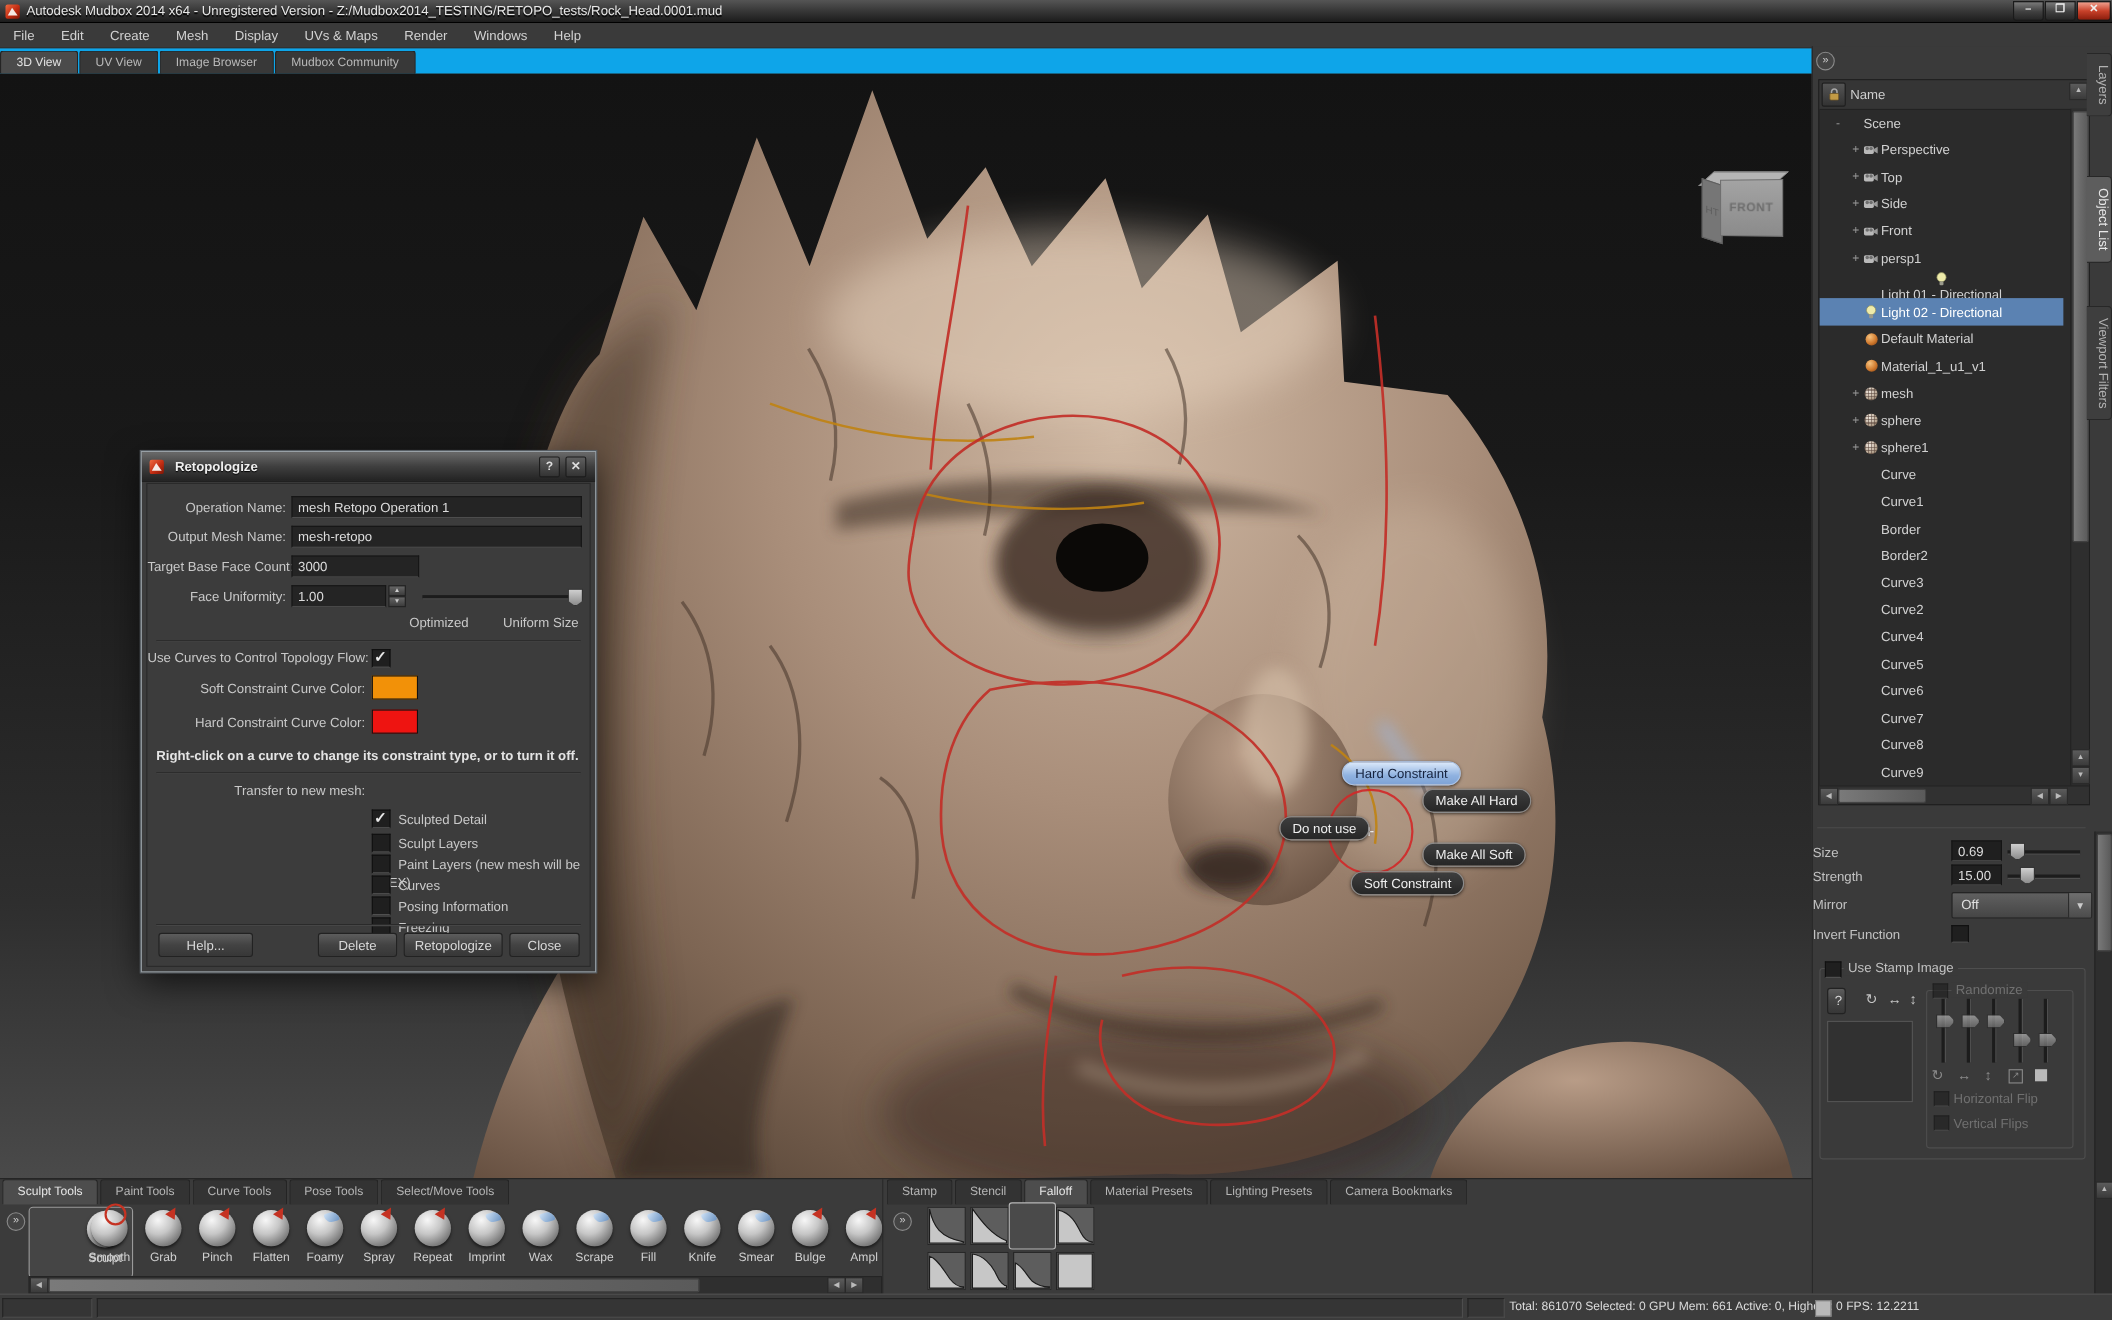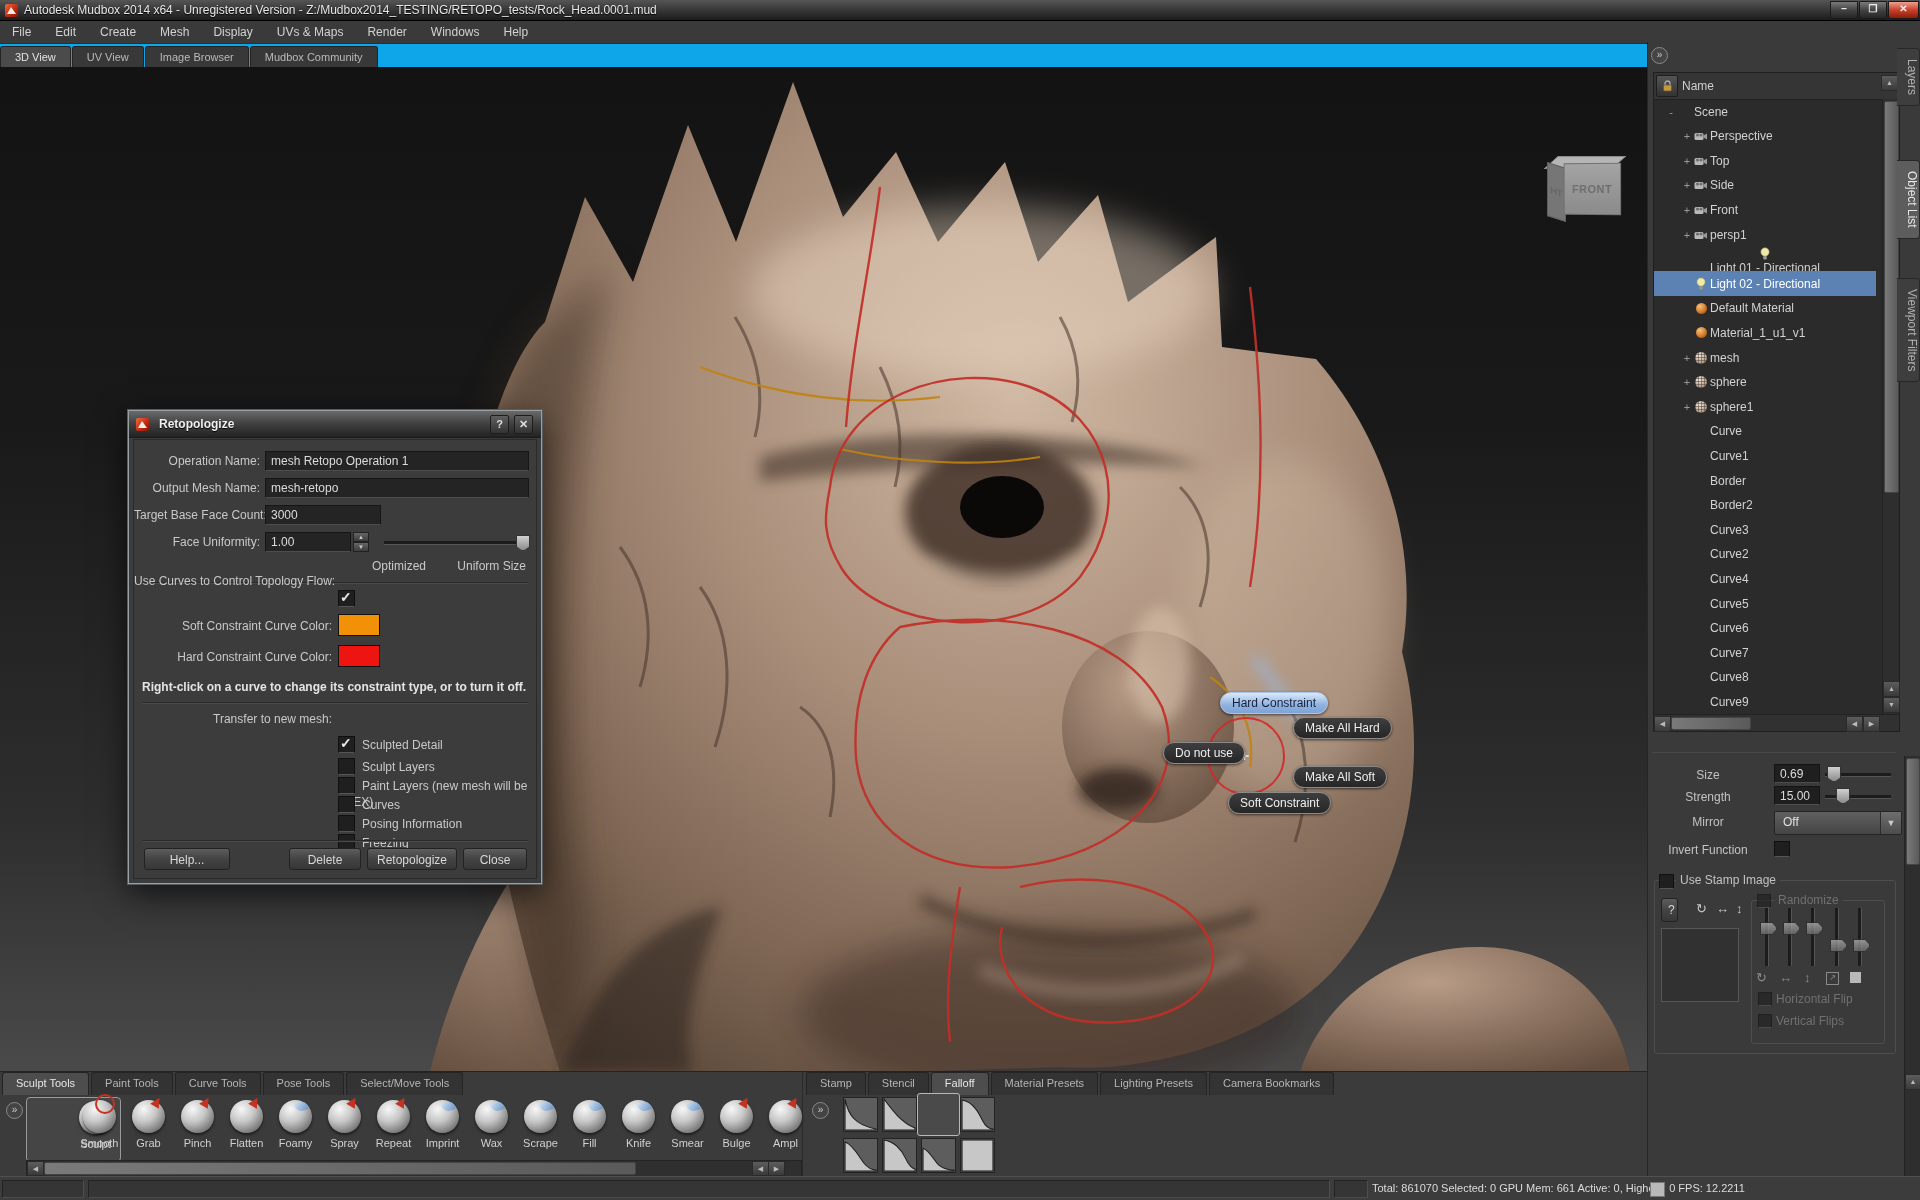--- a/index.html
+++ b/index.html
@@ -104,21 +104,21 @@
     repeating-linear-gradient(0deg,rgba(90,70,60,.55) 0 1px,transparent 1px 3px),
     repeating-linear-gradient(90deg,rgba(90,70,60,.55) 0 1px,transparent 1px 3px),
     radial-gradient(circle at 35% 30%,#f0e8e0,#b9a894 60%,#6e5c4c);}
   .vscroll{position:absolute;background:#2e2e2e;border-left:1px solid #222;}
   .scroll-thumb{position:absolute;background:linear-gradient(90deg,#7a7a7a,#5a5a5a);border:1px solid #444;border-radius:2px;}
   .scroll-btn{position:absolute;width:15px;height:14px;background:linear-gradient(#5c5c5c,#3a3a3a);border:1px solid #2a2a2a;
     color:#bbb;font-size:7px;text-align:center;line-height:13px;}
   #tree-hscroll{position:absolute;left:0;bottom:0;width:245px;height:16px;background:#313131;border-top:1px solid #222;}
 
   
-  .prop-label{position:absolute;color:#c2c2c2;font-size:12px;text-align:center;white-space:nowrap;}
+  .prop-label{position:absolute;color:#c2c2c2;font-size:12px;text-align:left;white-space:nowrap;}
   .prop-val{position:absolute;background:#1f1f1f;border:1px solid #141414;border-bottom-color:#4d4d4d;color:#ddd;
     font-size:12px;padding:1px 5px;width:34px;height:15px;}
   .dropdown{position:absolute;height:22px;background:linear-gradient(#606060,#454545);border:1px solid #242424;
     border-radius:2px;color:#e0e0e0;font-size:12px;line-height:21px;padding-left:8px;}
   .dd-arrow{position:absolute;right:0;top:0;width:20px;height:100%;background:linear-gradient(#6e6e6e,#4c4c4c);
     border-left:1px solid #2c2c2c;text-align:center;color:#ccc;font-size:9px;line-height:22px;}
   .grp{position:absolute;border:1px solid #4e4e4e;border-radius:3px;}
   .grp-label{position:absolute;background:#3a3a3a;padding:0 4px;font-size:12px;color:#c2c2c2;white-space:nowrap;}
   .dim{color:#707070 !important;}
   .vslider-track{position:absolute;width:3px;background:#1c1c1c;border-right:1px solid #555;}
@@ -299,21 +299,21 @@
           <span>▲</span>
           <span>▼</span>
         </span>
       <div class="slider-track" style="left:250px;top:101px;width:142px;"></div>
       <div class="slider-handle" style="left:382px;top:95px;"></div>
       <div class="fl" style="left:238px;top:119px;">Optimized</div>
       <div class="fl r" style="left:300px;top:119px;width:92px;">Uniform Size</div>
 
       <div class="sep" style="top:142px;"></div>
 
-      <div class="fl r" style="left:0;top:134px;width:198px;">Use Curves to Control Topology Flow:</div>
+      <div class="fl r" style="left:0;top:151px;width:198px;">Use Curves to Control Topology Flow:</div>
       <div class="cb checked" style="left:204px;top:150px;"></div>
       <div class="fl r" style="left:0;top:179px;width:198px;">Soft Constraint Curve Color:</div>
       <div class="swatch" style="left: 204px; top: 174px; background: rgb(242, 145, 8);"></div>
       <div class="fl r" style="left:0;top:210px;width:198px;">Hard Constraint Curve Color:</div>
       <div class="swatch" style="left: 204px; top: 205px; background: rgb(238, 20, 17);"></div>
 
       <div class="fl" style="left:8px;top:240px;font-weight:bold;color:#e4e4e4;">Right-click on a curve to change its constraint type, or to turn it off.</div>
       <div class="sep" style="top:262px;"></div>
 
       <div class="fl r" style="left:0;top:272px;width:198px;">Transfer to new mesh:</div>

